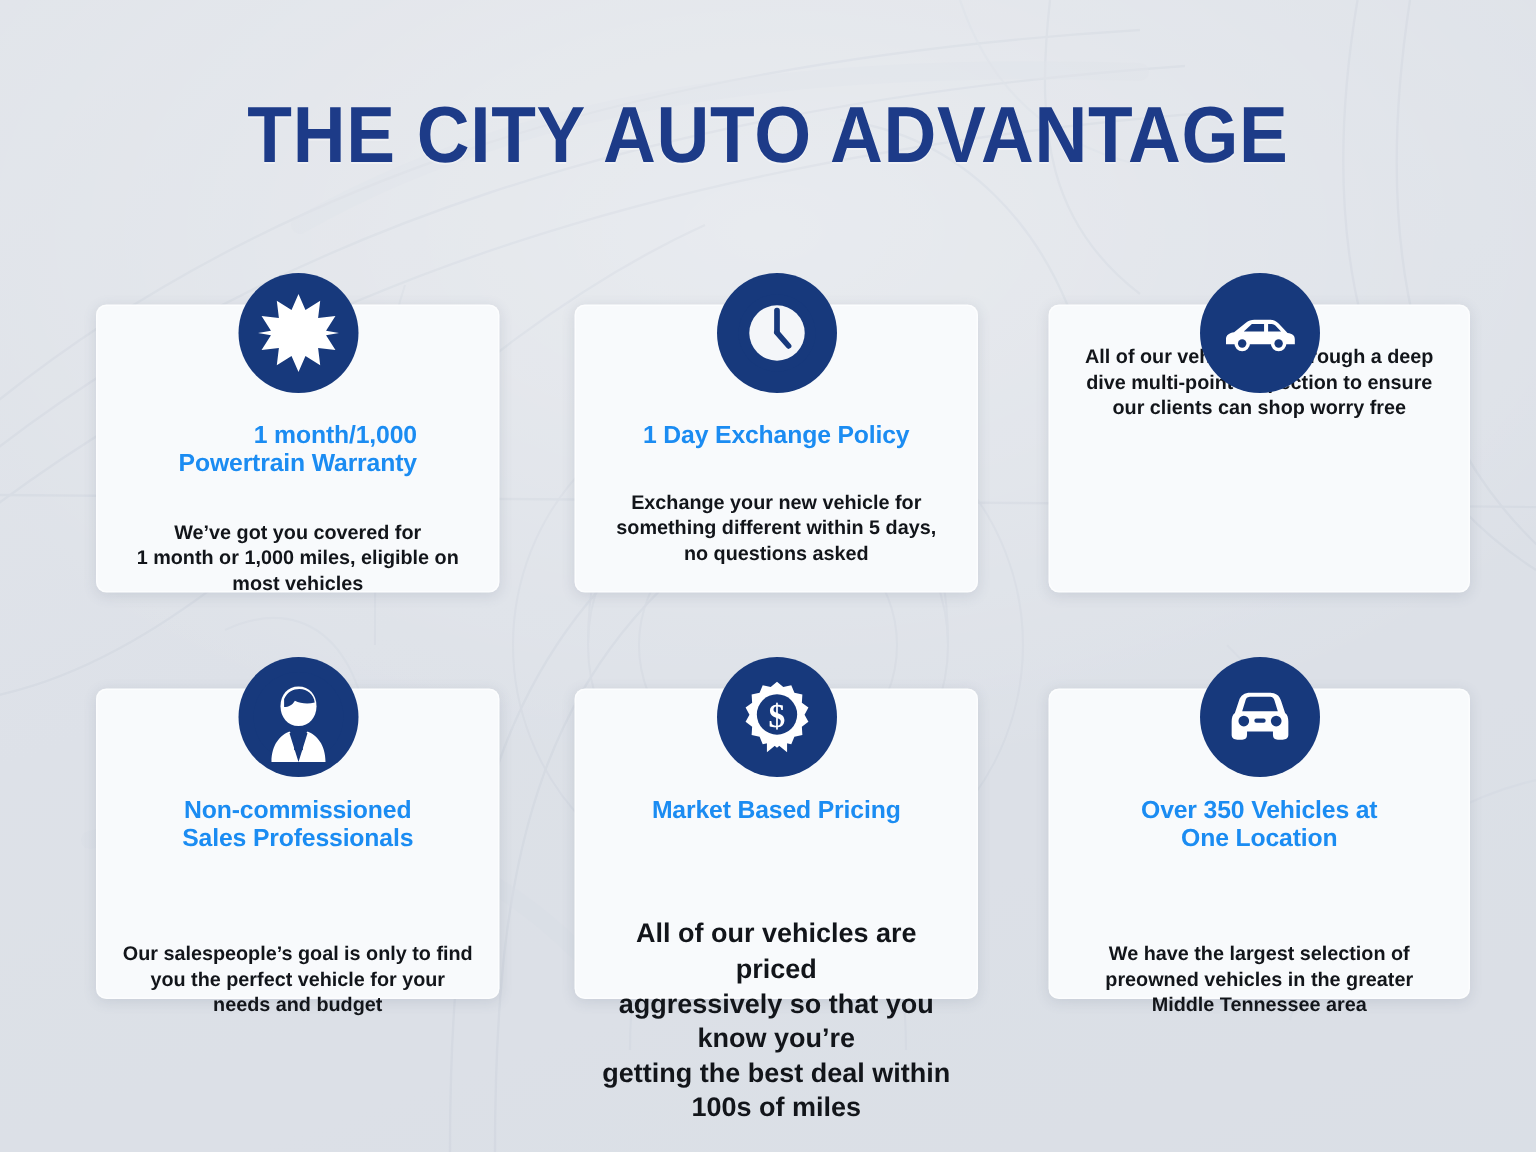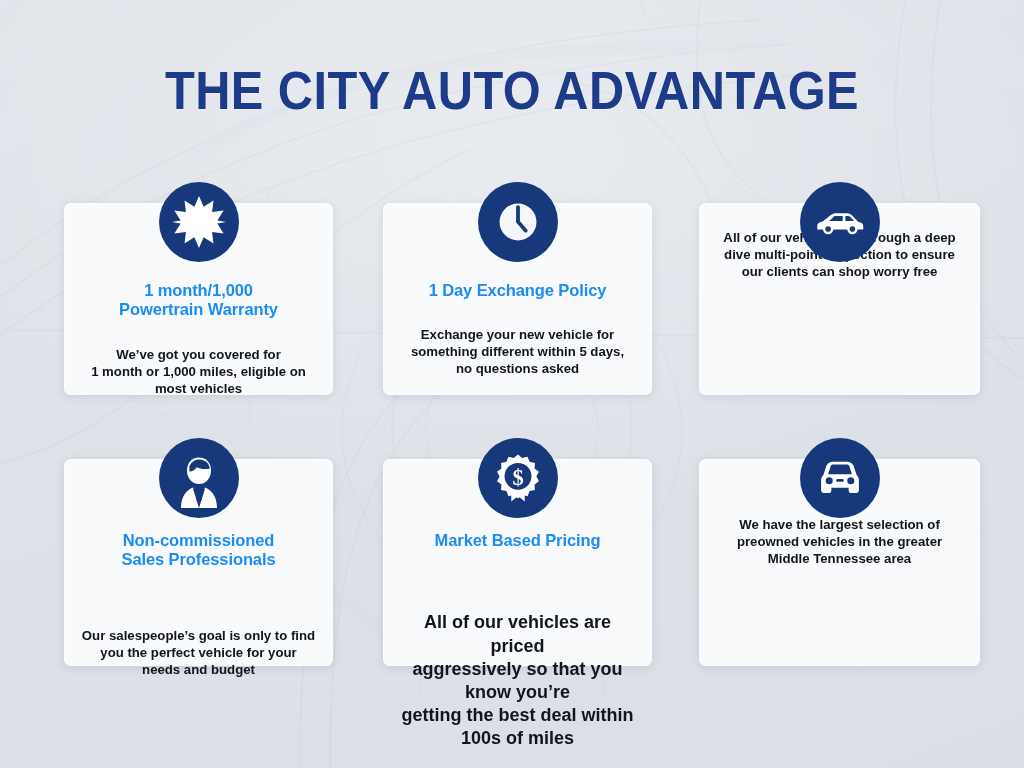--- a/index.html
+++ b/index.html
@@ -131,21 +131,21 @@
   .card-body {
     color:#12151a;
     font-weight:700;
     font-size:13.2px;
     line-height:1.28;
     text-align:center;
     white-space:pre-line;
   }
 
   
-  .row-1 .card-title { margin-top:78px; }
+  .row-1 .card-title { margin-top:78px;text-align:right; }
   .row-1 .card-body  { margin-top:27px; }
 
   
   .row-2 .card-title { margin-top:72px; }
   .row-2 .card-body  { margin-top:65px; }
 
   
   .c3 .card-title { font-size:16.5px; }
   .c3 .card-body  { }
   .c6 .card-body  { margin-top:58px; }
@@ -291,20 +291,22 @@
       <div class="icon-badge">
         <svg width="54" height="54" viewBox="0 0 100 100" aria-hidden="true">
           <path fill="#ffffff" d="M24 30 C26 23 31 20 38 20 L62 20 C69 20 74 23 76 30 L81 45 C84 47 85 51 85 56 L85 72 C85 76 82 78 78 78 L72 78 C68 78 66 76 66 72 L66 68 L34 68 L34 72 C34 76 32 78 28 78 L22 78 C18 78 15 76 15 72 L15 56 C15 51 16 47 19 45 Z"></path>
           <path fill="#17397c" d="M32 30 C33 26 35 25 39 25 L61 25 C65 25 67 26 68 30 L72 43 L28 43 Z"></path>
           <circle cx="30" cy="55" r="6.6" fill="#17397c"></circle>
           <circle cx="70" cy="55" r="6.6" fill="#17397c"></circle>
           <rect x="43" y="52" width="14" height="5" rx="2.5" fill="#17397c"></rect>
         </svg>
       </div>
       <div class="card-inner">
+        <div class="card-title">Over 350 Vehicles at
+One Location</div>
         <div class="card-body">We have the largest selection of
 preowned vehicles in the greater
 Middle Tennessee area</div>
       </div>
     </div>
 
   </div>
 </div>
 
 </body></html>

